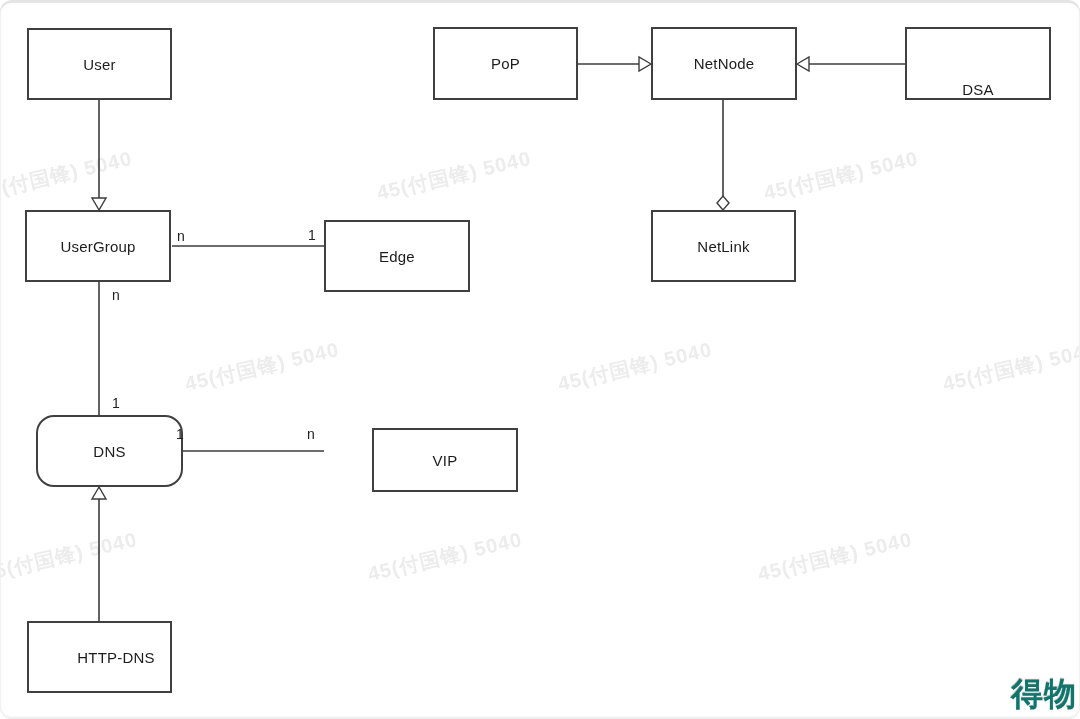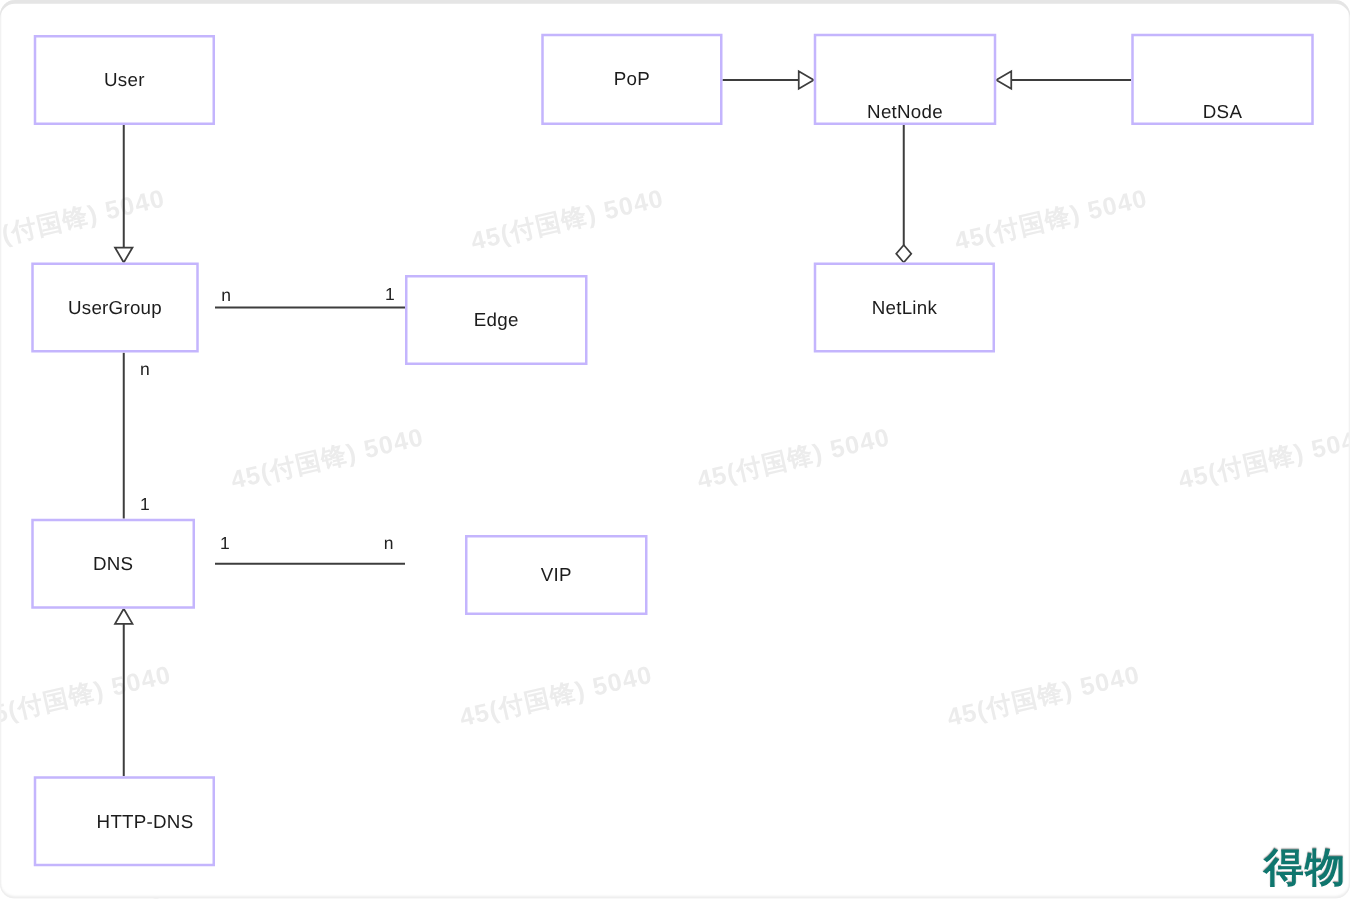--- a/index.html
+++ b/index.html
@@ -14,21 +14,21 @@
     position:absolute;inset:0;
     border-radius:12px;
     box-shadow: inset 0 3px 0 #e5e5e5, inset 0 -2px 2px #ededed, inset 1px 0 0 #f3f3f3, inset -1px 0 0 #f3f3f3;
     pointer-events:none;
     z-index:40;
   }
   .node{
     position:absolute;
     box-sizing:border-box;
     background:#ffffff;
-    border:2px solid #c4b5fd;
+    border:2px solid #404040;
     display:flex;align-items:center;justify-content:center;
     z-index:10;
   }
   .node-label{
     font-size:15px;
     color:#1c1c1c;
     letter-spacing:.2px;
   }
   .wire-layer{
     position:absolute;left:0;top:0;
@@ -96,36 +96,36 @@
       <line x1="99" y1="621" x2="99" y2="499" stroke="#3d3d3d" stroke-width="1.6"></line>
       <polygon points="99,487 92,499 106,499" fill="#ffffff" stroke="#3d3d3d" stroke-width="1.4"></polygon>
     </svg>
   <div id="nodes">
       <div class="node" style="left: 27px; top: 28px; width: 145px; height: 72px;">
         <span class="node-label">User</span>
       </div>
       <div class="node" style="left: 385px; top: 27px; width: 145px; height: 73px; margin-left: 48px;">
         <span class="node-label">PoP</span>
       </div>
-      <div class="node" style="left: 651px; top: 27px; width: 146px; height: 73px; align-items: flex-end;">
+      <div class="node" style="left: 651px; top: 27px; width: 146px; height: 73px;">
         <span class="node-label">NetNode</span>
       </div>
       <div class="node" style="left: 905px; top: 27px; width: 146px; height: 73px; align-items: flex-end;">
         <span class="node-label">DSA</span>
       </div>
-      <div class="node" style="left: 25px; top: 210px; width: 134px; height: 72px;">
+      <div class="node" style="left: 25px; top: 210px; width: 146px; height: 72px;">
         <span class="node-label">UserGroup</span>
       </div>
       <div class="node" style="left: 324px; top: 220px; width: 146px; height: 72px; text-align: center;">
         <span class="node-label">Edge</span>
       </div>
       <div class="node" style="left: 651px; top: 210px; width: 145px; height: 72px; text-align: right;">
         <span class="node-label">NetLink</span>
       </div>
-      <div class="node" style="left: 25px; top: 415px; width: 131px; height: 72px;">
+      <div class="node" style="left: 36px; top: 415px; width: 147px; height: 72px; border-radius: 18px;">
         <span class="node-label">DNS</span>
       </div>
       <div class="node" style="left: 324px; top: 428px; width: 146px; height: 64px; margin-left: 48px;">
         <span class="node-label">VIP</span>
       </div>
       <div class="node" style="left: 27px; top: 621px; width: 145px; height: 72px; padding-left: 33px;">
         <span class="node-label">HTTP-DNS</span>
       </div>
     </div>
   <div id="mults">

